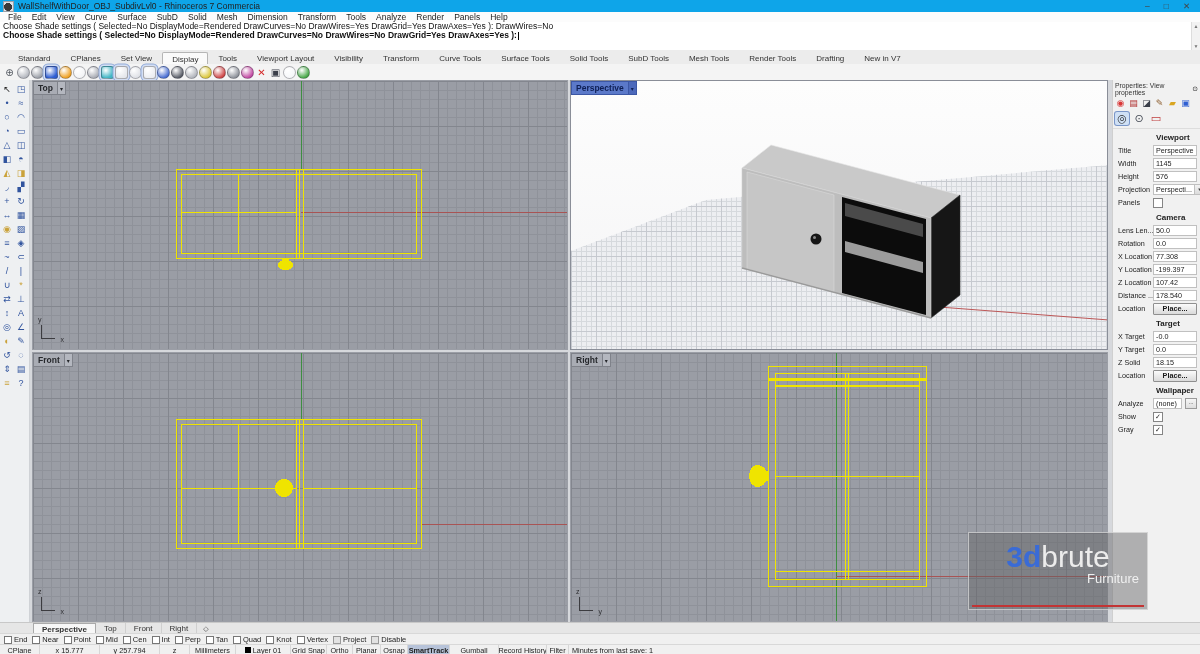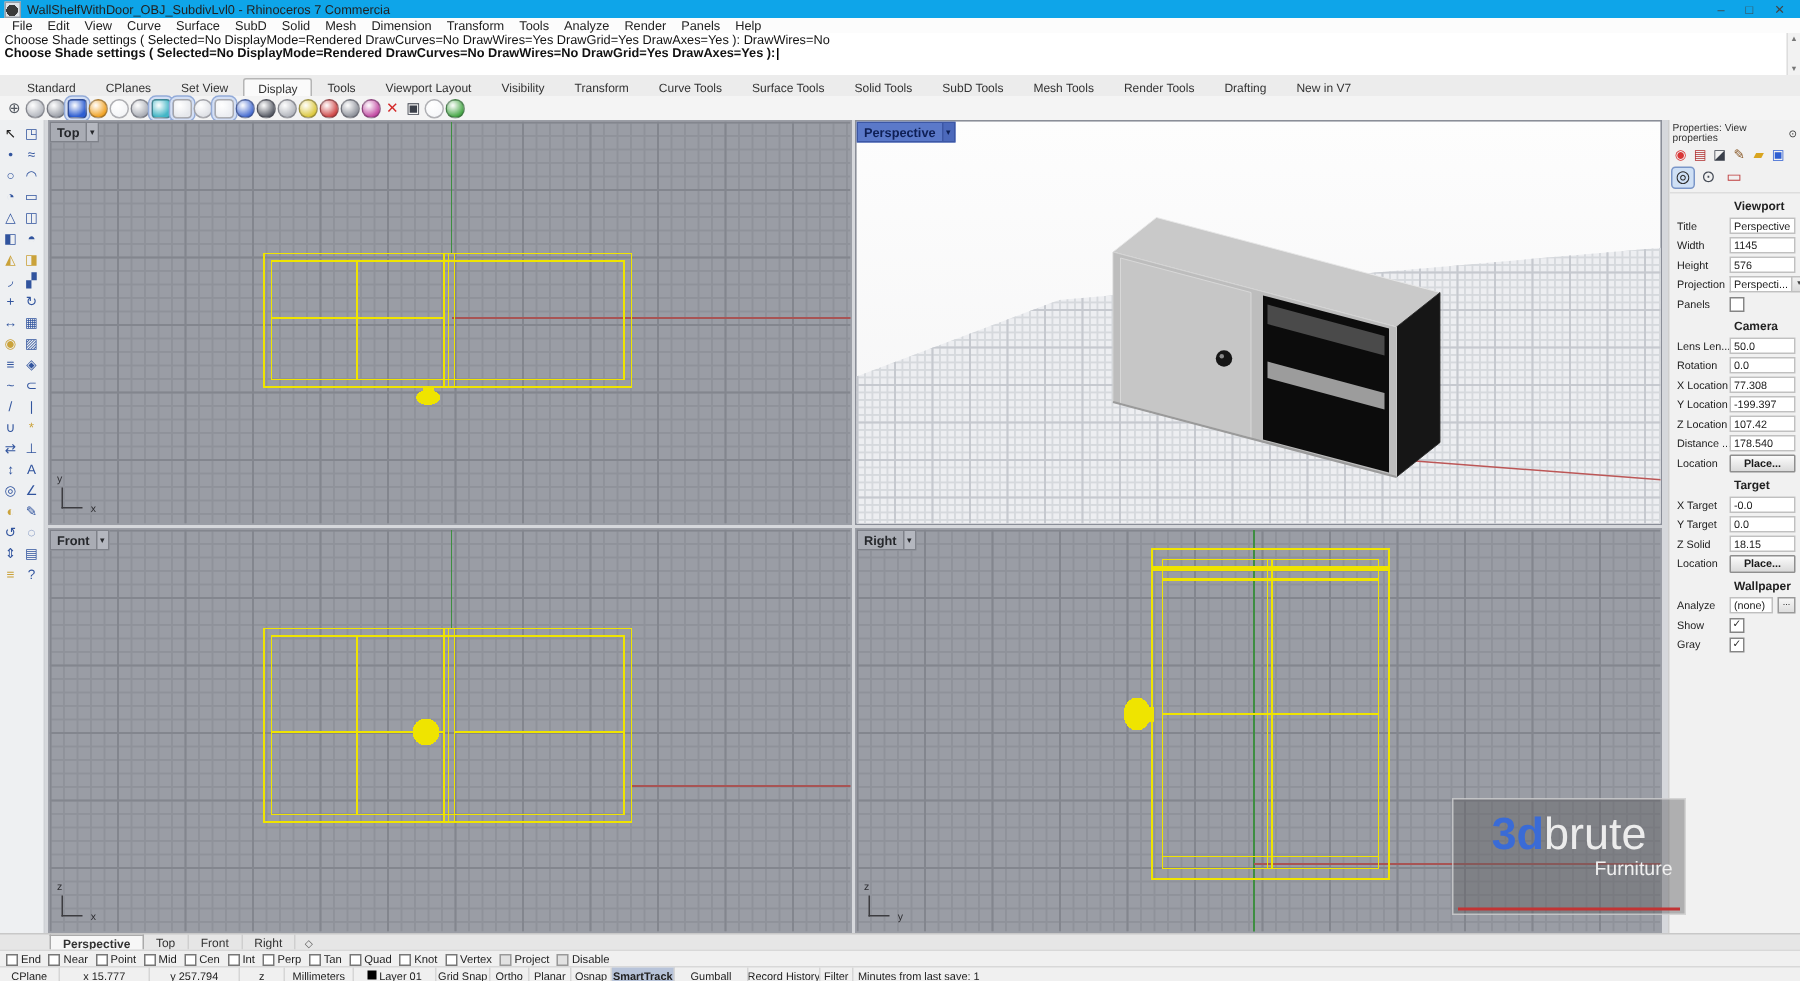--- a/index.html
+++ b/index.html
@@ -87,21 +87,21 @@
   .plabel{width:35px;min-width:35px;color:#222;white-space:nowrap;overflow:hidden;}
   .pfield{flex:1;margin-right:3px;background:#fff;border:1px solid #c0c0c0;height:9px;line-height:9px;padding:0 2px;white-space:nowrap;overflow:hidden;}
   .pdd{flex:1;display:flex;margin-right:3px;}
   .pdd .pfield{margin-right:0;border-right:none;}
   .ddbtn{width:9px;background:linear-gradient(#f2f2f2,#dcdcdc);border:1px solid #c0c0c0;font-size:5px;line-height:9px;text-align:center;color:#444;}
   .pbtn{flex:1;margin-right:3px;text-align:center;background:linear-gradient(#fbfbfb,#dadada);border:1px solid #8f8f8f;height:10px;line-height:10px;border-radius:1px;font-weight:bold;}
   .pcheck{width:8px;height:8px;background:#fff;border:1px solid #858585;font-size:7px;line-height:8px;text-align:center;color:#2a2a2a;}
   .pbrowse{width:10px;height:9px;line-height:7px;text-align:center;background:linear-gradient(#f6f6f6,#dedede);border:1px solid #9a9a9a;font-size:6px;margin-right:3px;}
 
   
-  #watermark{position:absolute;left:968px;top:452px;width:156px;height:78px;z-index:50;
+  #watermark{position:absolute;left:968px;top:452px;width:180px;height:78px;z-index:50;
      background:rgba(96,96,98,.45);border:1px solid rgba(232,232,232,.65);box-sizing:border-box;}
   #wm-brand{text-align:center;margin-top:8px;font-size:30px;line-height:32px;letter-spacing:0;}
   #wm-brand .b1{color:#3a6bd6;font-weight:bold;}
   #wm-brand .b2{color:#ececec;font-weight:normal;}
   #wm-sub{text-align:right;padding-right:8px;font-size:13px;color:#f0f0f0;margin-top:-2px;}
   #wm-line{position:absolute;left:3px;right:3px;bottom:2px;height:2px;background:#c23434;}
 
   
   #vptabsrow{position:absolute;top:622px;left:0;right:0;height:11px;background:#e6e6e6;border-top:1px solid #c8c8c8;display:flex;align-items:center;padding-left:33px;font-size:8px;color:#333;}
   #vptabsrow .vtab{padding:0 8px;border-right:1px solid #cfcfcf;height:100%;display:flex;align-items:center;}

